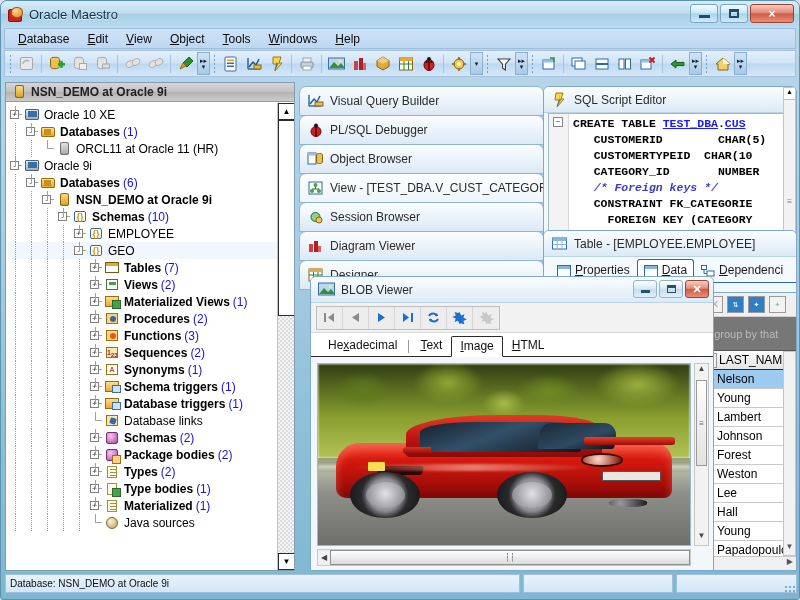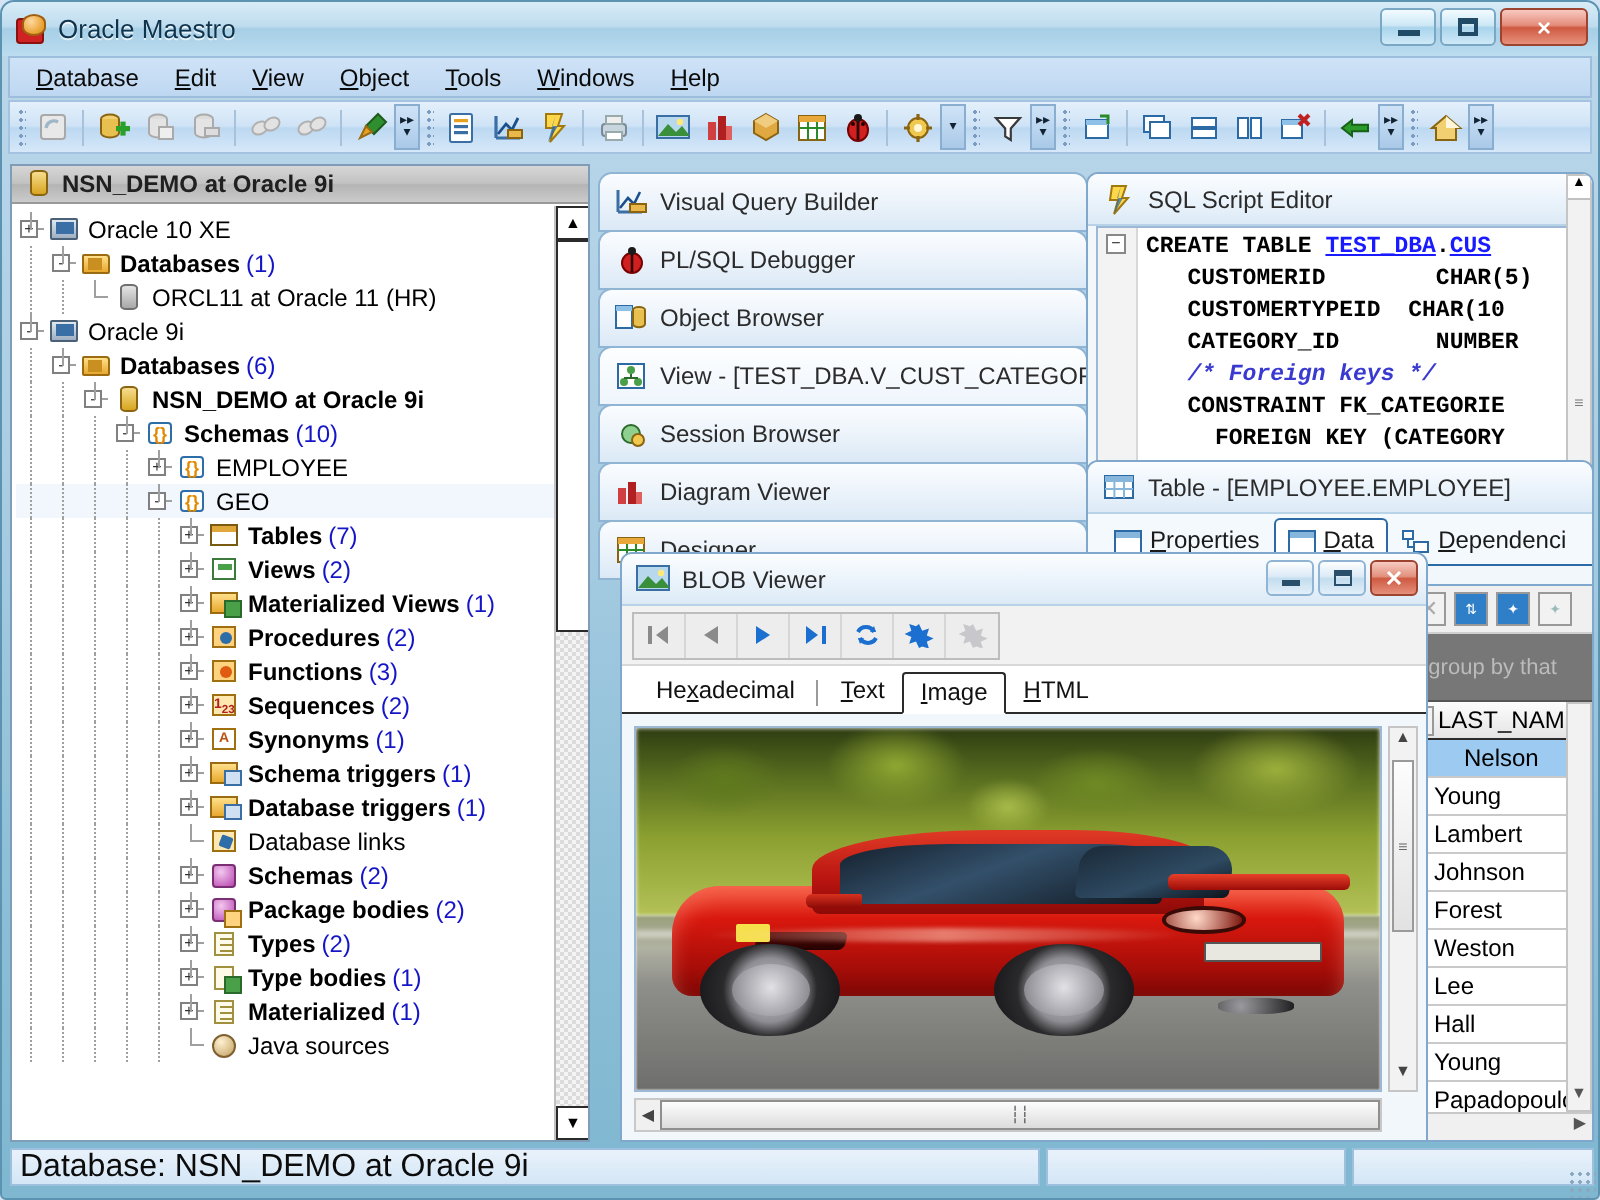--- a/index.html
+++ b/index.html
@@ -428,21 +428,21 @@
   .thin-vsb{position:absolute;width:14px;background:#f2f2f2;border:1px solid #c5c5c5;}
 
   
   #status-bar{
     position:absolute; left:4px; bottom:6px; width:792px; height:19px;
     display:flex; gap:3px;
   }
   .sb-cell{
     background: linear-gradient(180deg,#e9f2fb,#d3e6f6);
     border:1px solid #9dc0de;
-    font-size:16px;color:#0c0c0c;
+    font-size:10px;color:#0c0c0c;
     display:flex;align-items:center;padding-left:4px;
   }
   #sb-main{width:515px;}
   #sb-2{width:150px;}
   #sb-3{flex:1;}
   .grip{position:absolute;right:1px;bottom:0;width:14px;height:14px;
     background-image:radial-gradient(circle, #8aa8c0 1px, transparent 1px);
     background-size:4px 4px;}
 </style>
 </head>
@@ -1163,21 +1163,21 @@
           <span class="dg-filterbtn" style="width:17px;height:17px;color:#9bb;">✦</span>
         </div>
         <div class="dg-group">o group by that</div>
         <div class="dg-head">
           <span class="dg-filterbtn">▾</span>
           <span>LAST_NAME</span>
         </div>
         <div id="dg-rows">
             <div class="dg-row sel">
               <span class="dg-rowhead"></span>
-              <span style="padding-left:19px">Nelson</span>
+              <span style="padding-left:4px">Nelson</span>
             </div>
             <div class="dg-row">
               <span class="dg-rowhead"></span>
               <span style="padding-left:4px">Young</span>
             </div>
             <div class="dg-row">
               <span class="dg-rowhead"></span>
               <span style="padding-left:4px">Lambert</span>
             </div>
             <div class="dg-row">

